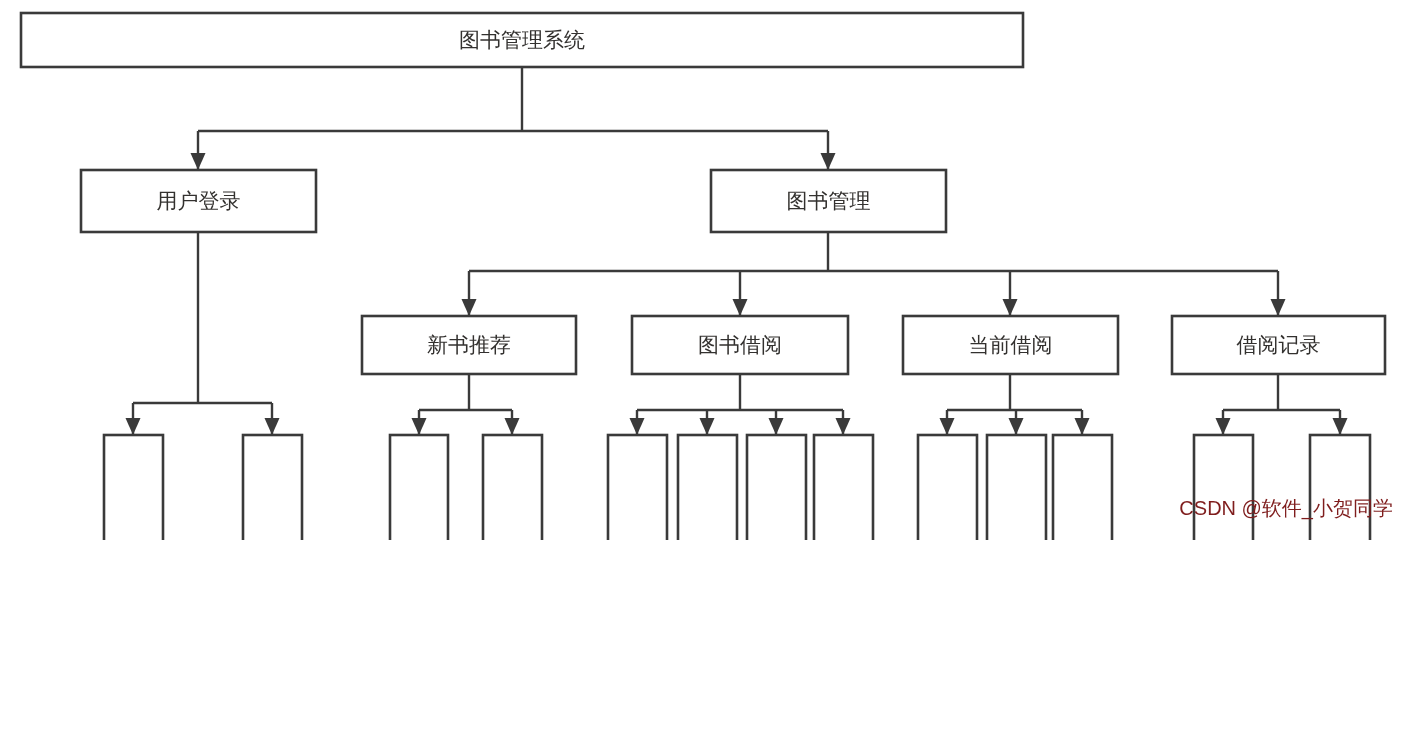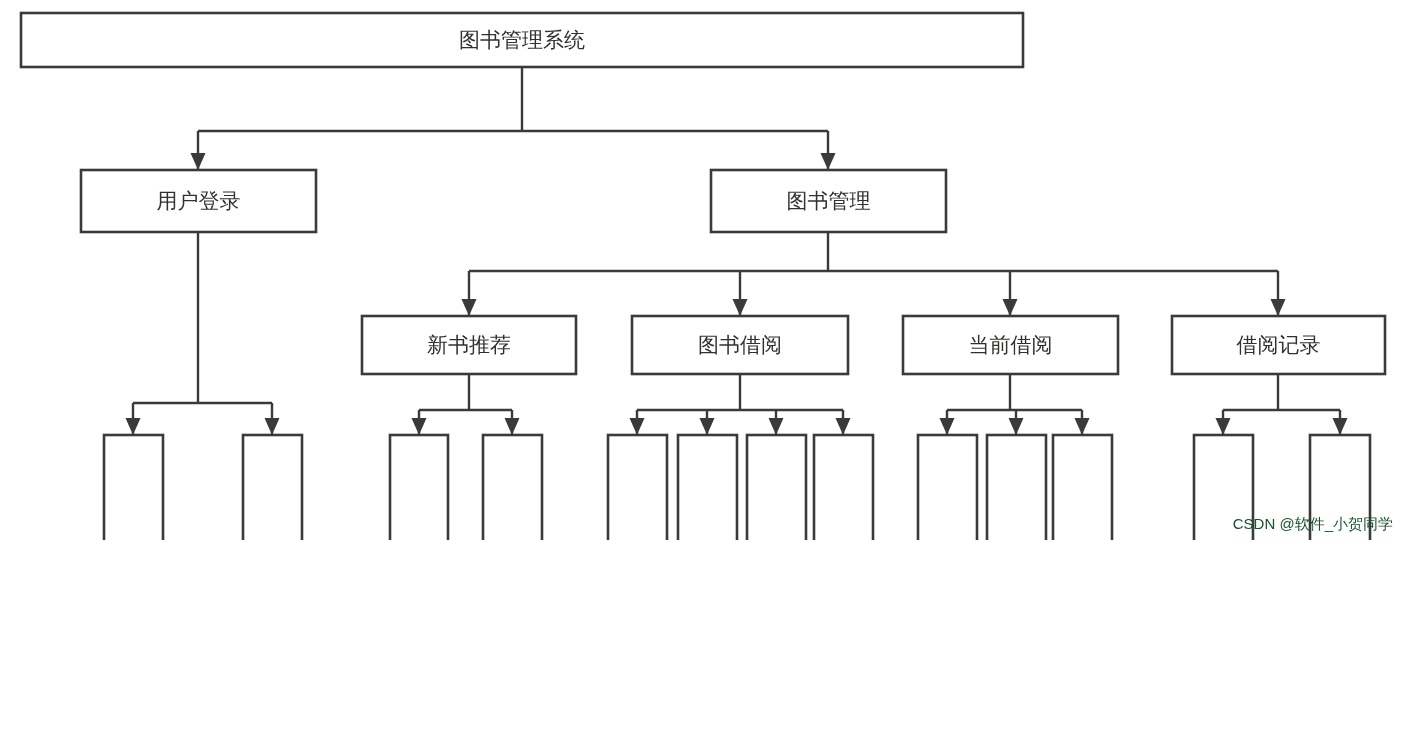--- a/index.html
+++ b/index.html
@@ -55,24 +55,24 @@
     color: #33312f;
     letter-spacing: 1px;
     line-height: 1;
     white-space: nowrap;
     text-align: center;
     pointer-events: none;
   }
   .watermark {
     position: absolute;
     right: 12px;
-    bottom: 6px;
-    font-family: "Liberation Sans", "DejaVu Sans", sans-serif;
-    font-size: 15px;
-    color: #14532d;
+    bottom: 18px;
+    font-family: "Liberation Sans", "DejaVu Sans", sans-serif;
+    font-size: 20px;
+    color: #7f1d1d;
     white-space: nowrap;
   }
 </style>
 </head>
 <body>
 
 <div id="diagram-root">
   <svg id="tree-svg" viewBox="0 0 1405 747">
     <g id="connectors-layer">
         <g>

